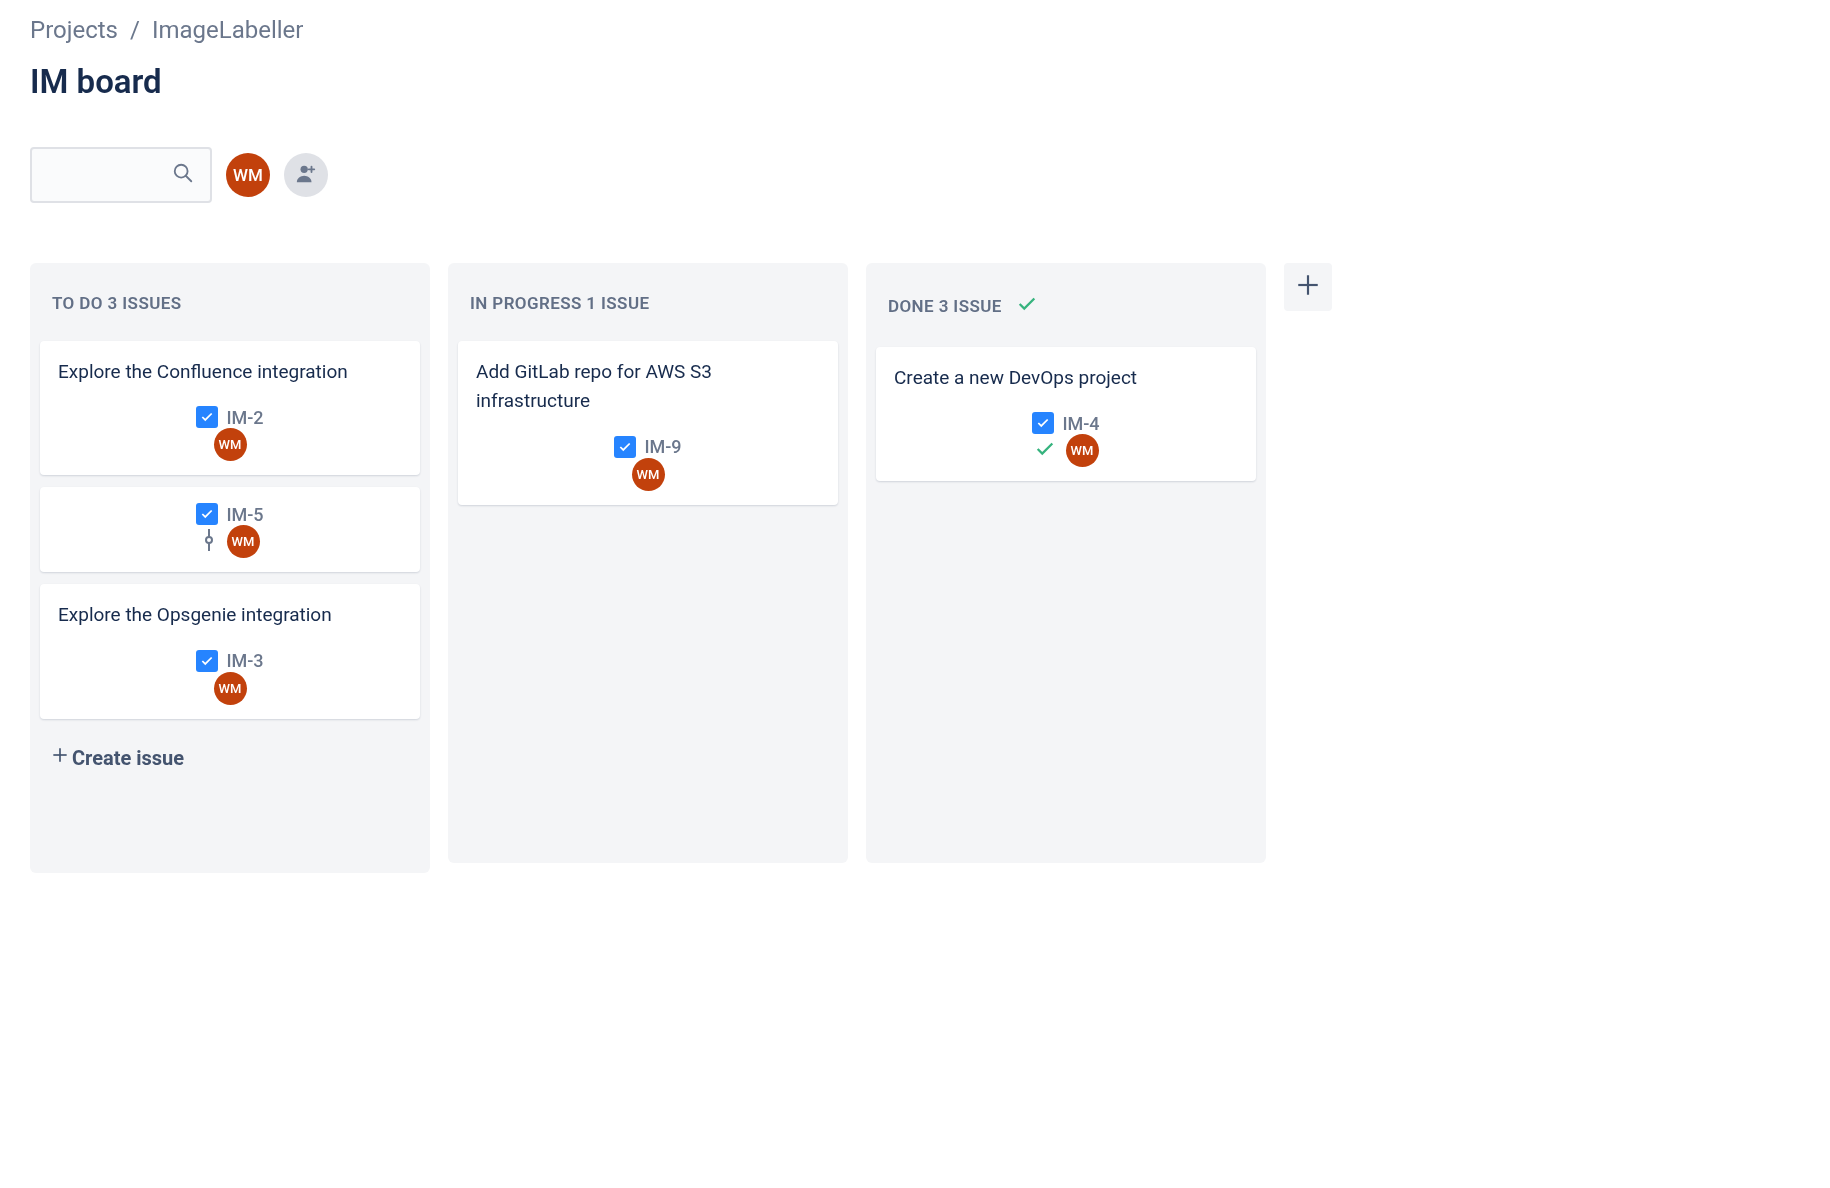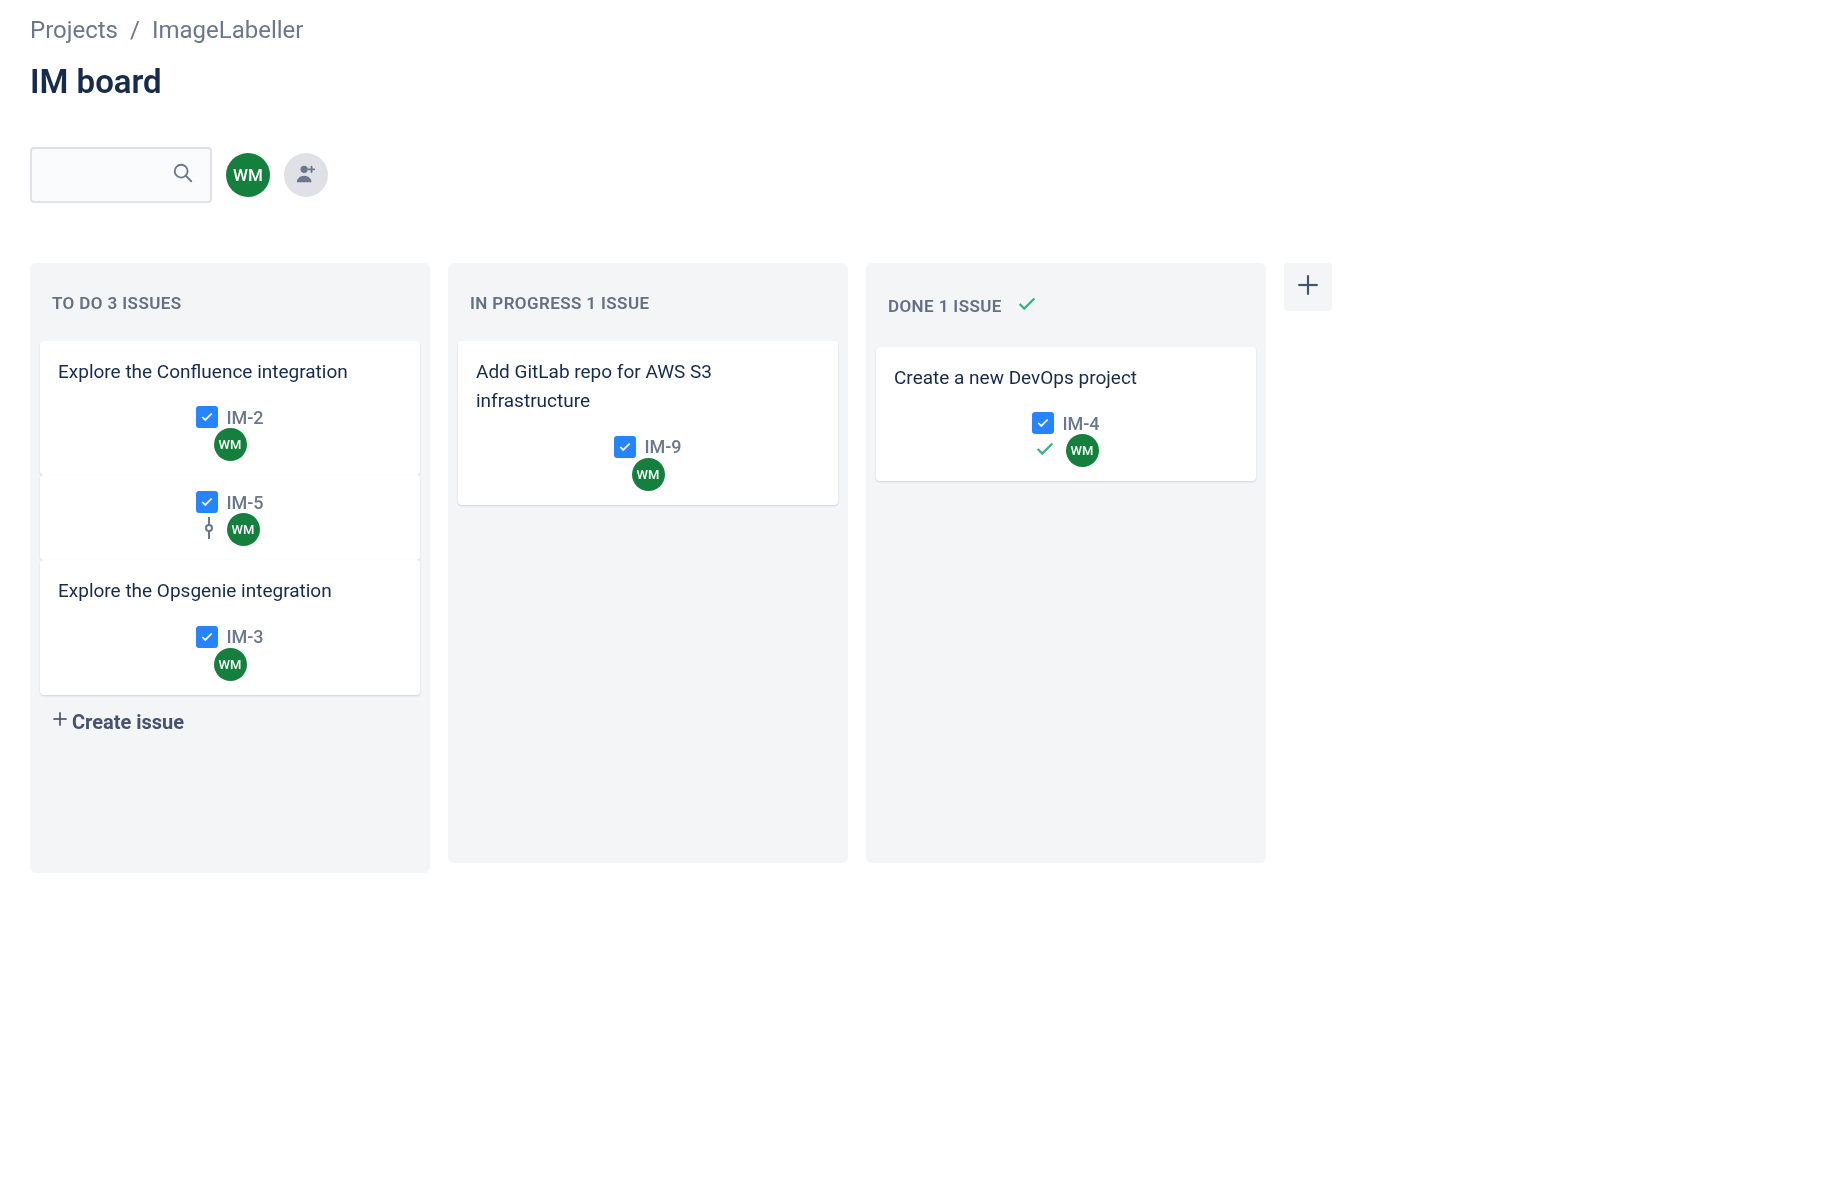--- a/index.html
+++ b/index.html
@@ -50,21 +50,21 @@
     width: 44px; height: 44px;
     border-radius: 50%;
     display: flex;
     align-items: center;
     justify-content: center;
     font-size: 17px;
     font-weight: 500;
     color: #fff;
   }
   .avatar.sm { width: 33px; height: 33px; font-size: 13px; }
-  .avatar.green { background: #15803d; }
+  .avatar.green { background: #c2410c; }
   .avatar.add {
     background: #DFE1E6;
     color: #6B778C;
   }
   .avatar.add svg { width: 22px; height: 22px; fill: #6B778C; }
 
   .board-row { display: flex; gap: 18px; align-items: flex-start; }
   .column {
     width: 400px;
     background: #F4F5F7;
@@ -81,21 +81,21 @@
     letter-spacing: 0.4px;
     display: flex;
     align-items: center;
     gap: 14px;
   }
   .card {
     background: #fff;
     border-radius: 4px;
     box-shadow: 0 1px 2px rgba(9,30,66,0.15);
     padding: 16px 18px 14px 18px;
-    margin-bottom: 0;
+    margin-bottom: 12px;
   }
   .card-title {
     font-size: 19px;
     color: #172B4D;
     line-height: 1.55;
     margin-bottom: 20px;
   }
   .card-footer {
     display: flex;
     align-items: center;
@@ -249,21 +249,21 @@
         </div>
         <div class="card-right">
           <div class="avatar sm green">WM</div>
         </div>
       </div>
     </div>
   </div>
 
   <div class="column">
     <div class="col-header">
-      <span>DONE 1 ISSUE</span>
+      <span>DONE 3 ISSUE</span>
       <span class="done-check"><svg viewBox="0 0 24 24">
             <polyline points="4 12 9 17 20 6"></polyline>
           </svg></span>
     </div>
 
     <div class="card">
       <div class="card-title">Create a new DevOps project</div>
       <div class="card-footer">
         <div class="card-left">
           <span class="task-icon">

